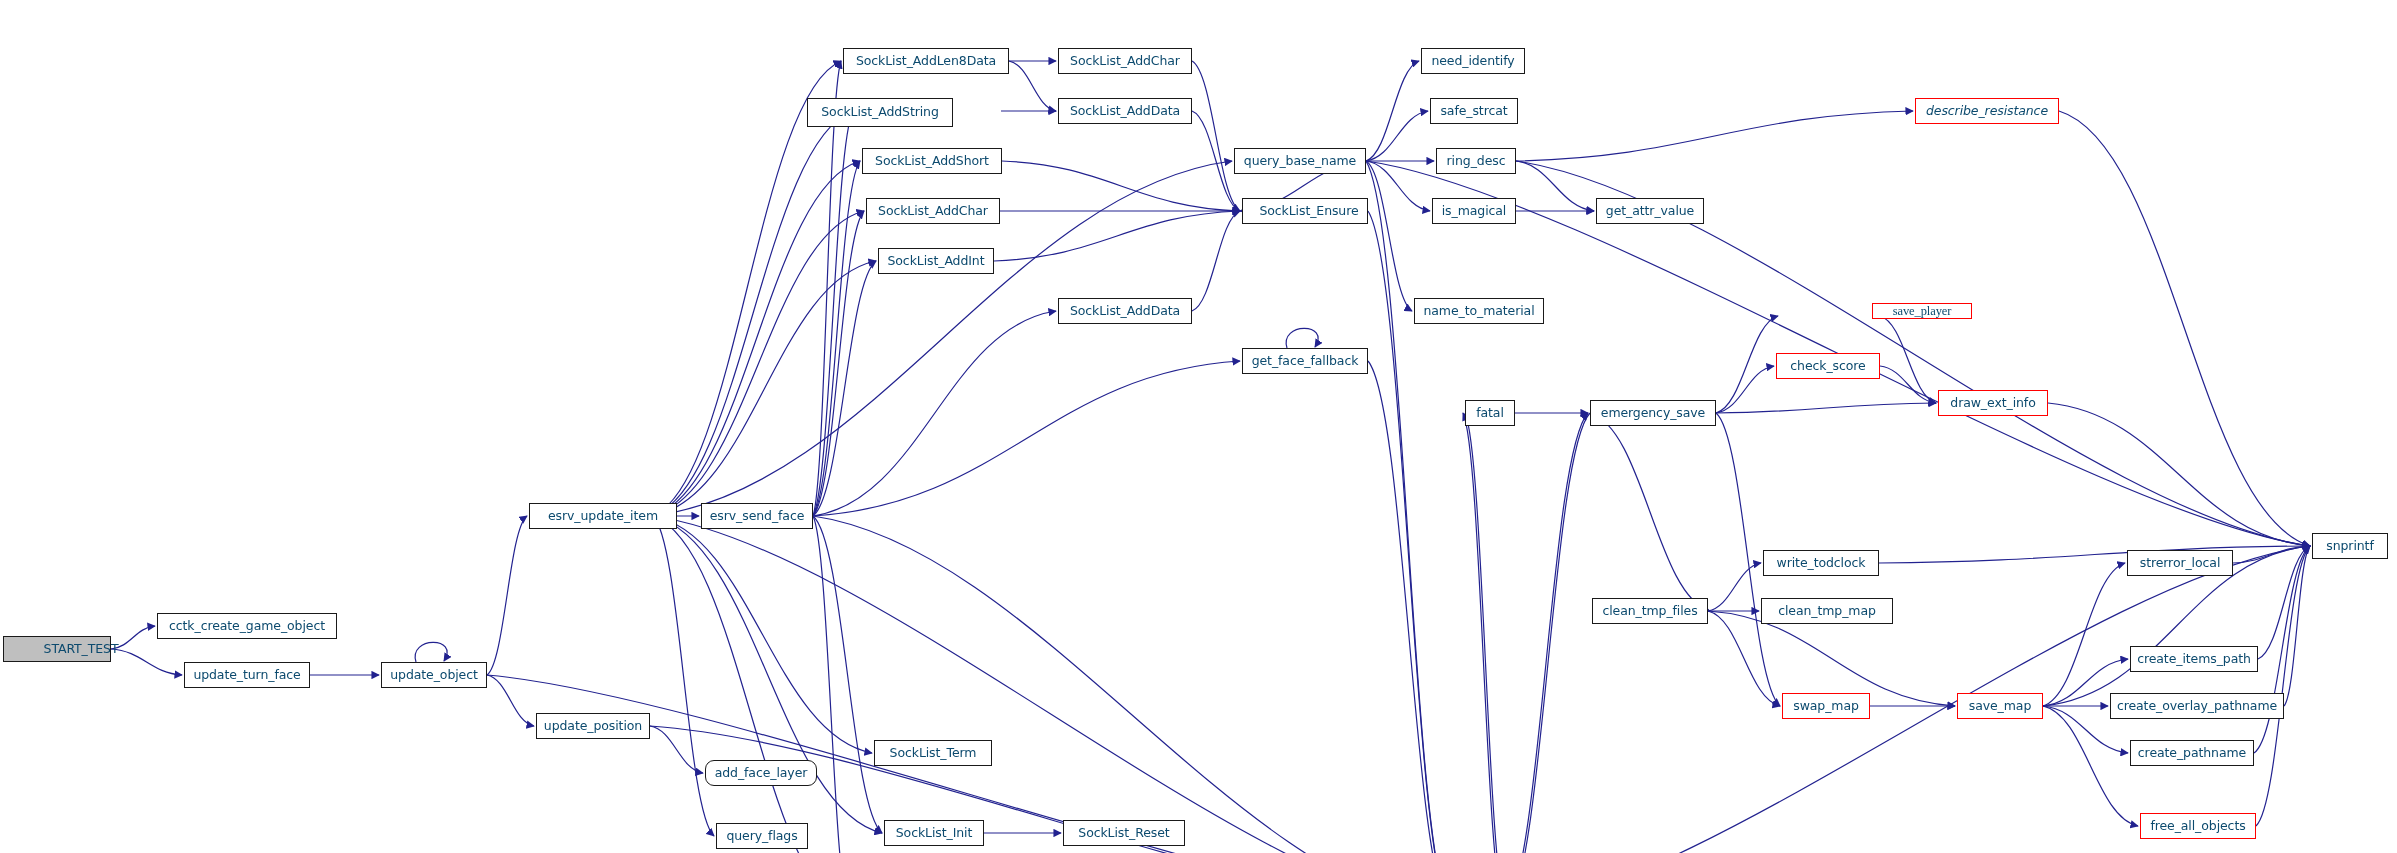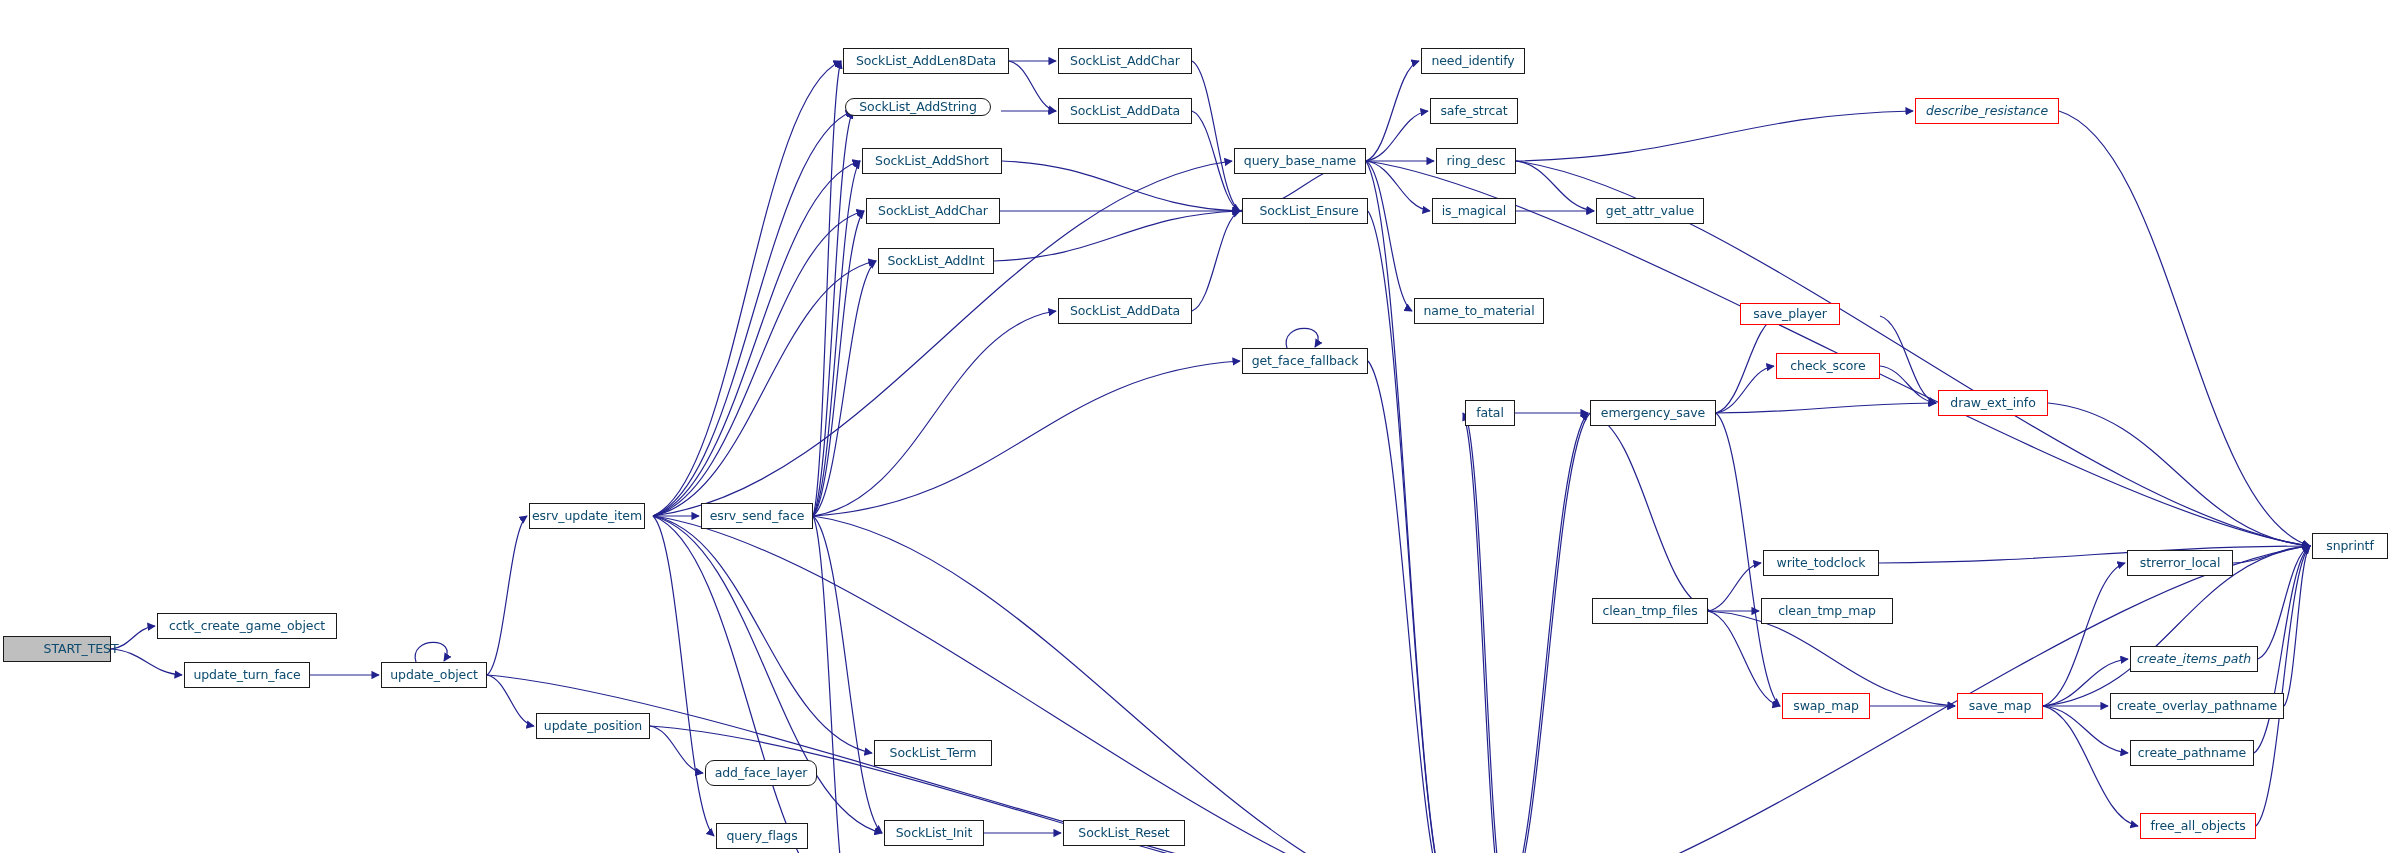--- a/index.html
+++ b/index.html
@@ -149,21 +149,21 @@
       </div>
       <div class="node" style="left: 381px; top: 662px; width: 106px; height: 26px;">
         <span>update_object</span>
       </div>
       <div class="node" style="left: 536px; top: 713px; width: 114px; height: 26px;">
         <span>update_position</span>
       </div>
       <div class="node" style="left: 705px; top: 760px; width: 112px; height: 26px; border-radius: 9px;">
         <span>add_face_layer</span>
       </div>
-      <div class="node" style="left: 529px; top: 503px; width: 116px; height: 26px;">
+      <div class="node" style="left: 529px; top: 503px; width: 148px; height: 26px;">
         <span>esrv_update_item</span>
       </div>
       <div class="node" style="left: 701px; top: 503px; width: 112px; height: 26px;">
         <span>esrv_send_face</span>
       </div>
       <div class="node" style="left: 716px; top: 823px; width: 92px; height: 26px;">
         <span>query_flags</span>
       </div>
       <div class="node" style="left: 874px; top: 740px; width: 118px; height: 26px;">
         <span>SockList_Term</span>
@@ -173,21 +173,21 @@
       </div>
       <div class="node" style="left: 1063px; top: 820px; width: 122px; height: 26px;">
         <span>SockList_Reset</span>
       </div>
       <div class="node" style="left: 843px; top: 48px; width: 166px; height: 26px;">
         <span>SockList_AddLen8Data</span>
       </div>
       <div class="node" style="left: 1058px; top: 48px; width: 134px; height: 26px;">
         <span>SockList_AddChar</span>
       </div>
-      <div class="node" style="left: 845px; top: 98px; width: 146px; height: 18px; border-radius: 11px;">
+      <div class="node" style="left: 807px; top: 98px; width: 146px; height: 29px;">
         <span>SockList_AddString</span>
       </div>
       <div class="node" style="left: 1058px; top: 98px; width: 134px; height: 26px;">
         <span>SockList_AddData</span>
       </div>
       <div class="node" style="left: 862px; top: 148px; width: 140px; height: 26px;">
         <span>SockList_AddShort</span>
       </div>
       <div class="node" style="left: 866px; top: 198px; width: 134px; height: 26px;">
         <span>SockList_AddChar</span>
@@ -227,21 +227,21 @@
       </div>
       <div class="node red" style="left: 1915px; top: 98px; width: 144px; height: 26px; font-style: italic;">
         <span>describe_resistance</span>
       </div>
       <div class="node" style="left: 1465px; top: 400px; width: 50px; height: 26px;">
         <span>fatal</span>
       </div>
       <div class="node" style="left: 1590px; top: 400px; width: 126px; height: 26px;">
         <span>emergency_save</span>
       </div>
-      <div class="node red" style="left: 1740px; top: 303px; width: 100px; height: 22px;">
+      <div class="node red" style="left: 1872px; top: 303px; width: 100px; height: 16px; font-family: Liberation Serif, serif;">
         <span>save_player</span>
       </div>
       <div class="node red" style="left: 1776px; top: 353px; width: 104px; height: 26px;">
         <span>check_score</span>
       </div>
       <div class="node red" style="left: 1938px; top: 390px; width: 110px; height: 26px;">
         <span>draw_ext_info</span>
       </div>
       <div class="node" style="left: 2312px; top: 533px; width: 76px; height: 26px;">
         <span>snprintf</span>
@@ -251,21 +251,21 @@
       </div>
       <div class="node" style="left: 2127px; top: 550px; width: 106px; height: 26px;">
         <span>strerror_local</span>
       </div>
       <div class="node" style="left: 1592px; top: 598px; width: 116px; height: 26px;">
         <span>clean_tmp_files</span>
       </div>
       <div class="node" style="left: 1761px; top: 598px; width: 132px; height: 26px;">
         <span>clean_tmp_map</span>
       </div>
-      <div class="node" style="left: 2130px; top: 646px; width: 128px; height: 26px; font-style: italic;">
+      <div class="node" style="left: 2130px; top: 646px; width: 128px; height: 26px;">
         <span>create_items_path</span>
       </div>
       <div class="node red" style="left: 1782px; top: 693px; width: 88px; height: 26px;">
         <span>swap_map</span>
       </div>
       <div class="node red" style="left: 1957px; top: 693px; width: 86px; height: 26px;">
         <span>save_map</span>
       </div>
       <div class="node" style="left: 2110px; top: 693px; width: 174px; height: 26px;">
         <span>create_overlay_pathname</span>

